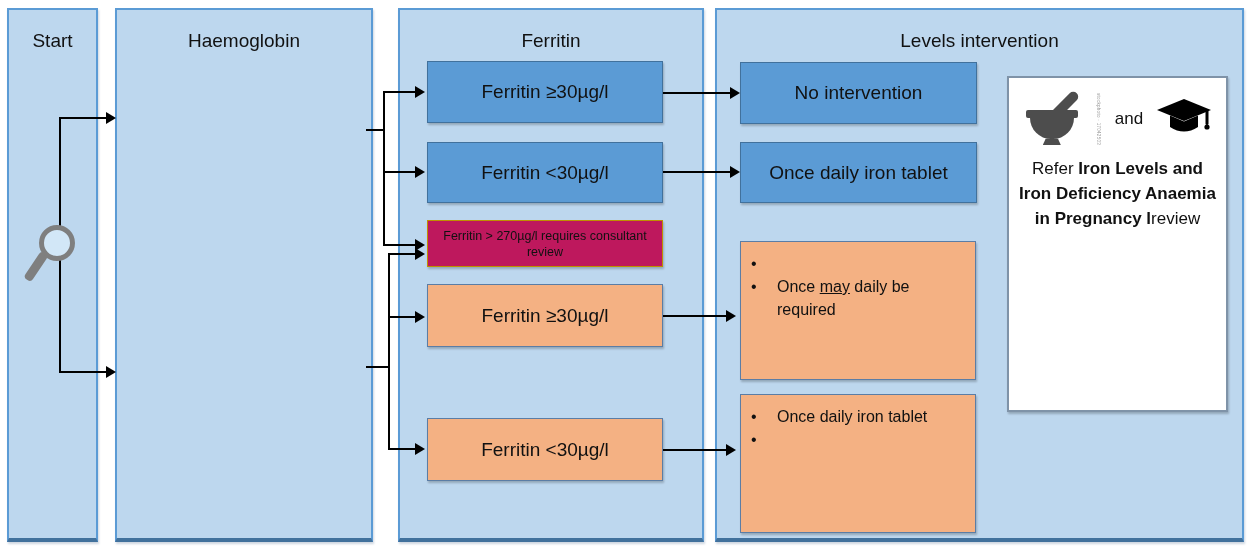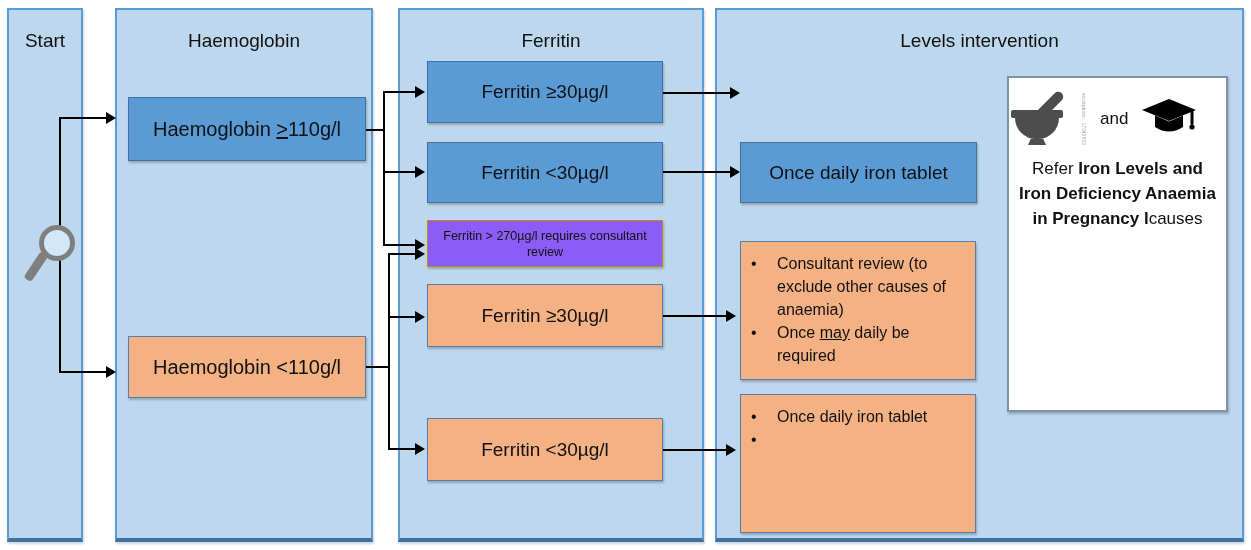--- a/index.html
+++ b/index.html
@@ -12,21 +12,21 @@
            border:2px solid #5B9BD5; border-bottom:4px solid #41719C;
            box-shadow:1px 2px 2px rgba(60,90,130,0.25); }
   .panel-title { position:absolute; top:20px; left:0; right:0; text-align:center;
                  font-size:19px; color:#111; }
 
   
   .node { position:absolute; display:flex; align-items:center; justify-content:center;
           text-align:center; box-shadow:1px 2px 2px rgba(0,0,0,0.22); }
   .blue   { background:#5B9BD5; border:1.5px solid #41719C; font-size:19px; }
   .orange { background:#F4B183; border:1.5px solid #5B7DA5; font-size:19px; }
-  .yellow { background:#8b5cf6; border:1.5px solid #BF8F00; font-size:12.5px; line-height:16px; }
+  .yellow { background:#be185d; border:1.5px solid #BF8F00; font-size:12.5px; line-height:16px; }
   .white  { background:#FFFFFF; border:2px solid #7F93A8; }
   .red    { background:#FF0000; border:2.5px solid #000; font-size:14.5px; line-height:20px; }
 
   .bullets { display:block; padding:10px 8px 6px 10px; font-size:16px; line-height:23px;
              text-align:left; }
   .bullet-row { display:flex; }
   .bullet-mark { width:26px; flex:0 0 26px; }
   .useg { text-decoration:underline; }
   .bseg { font-weight:bold; }
 
@@ -36,42 +36,42 @@
         border-bottom:6px solid transparent; border-left:10px solid #000; }
 
   
   .mag-circle { position:absolute; left:39px; top:225px; width:36px; height:36px;
                 border:5px solid #7F7F7F; border-radius:50%; background:#D2E7F7; }
   .mag-handle { position:absolute; left:20px; top:262px; width:32px; height:9px;
                 background:#7F7F7F; border-radius:4px; transform:rotate(124deg); }
 
   
   .presc-text { padding:14px 10px 0 10px; font-size:17px; line-height:25px; text-align:center; }
-  .icon-row { display:flex; align-items:center; gap:14px; margin-top:10px; height:62px; }
+  .icon-row { display:flex; align-items:center; justify-content:center; gap:14px; margin-top:10px; height:62px; }
   .and-label { font-size:17px; }
   .watermark { font-size:4.5px; color:#9a9a9a; writing-mode:vertical-rl; letter-spacing:0.3px; }
   .leaflet-text { padding:6px 6px 0 6px; font-size:17px; line-height:25px; text-align:center; }
 
   
   .mortar { position:relative; width:58px; height:56px; }
   .mortar .pestle { position:absolute; right:0px; top:10px; width:36px; height:10px;
                     border-radius:5px; background:#4d4d4d; transform:rotate(-45deg); }
   .mortar .rim  { position:absolute; left:2px; top:19px; width:52px; height:8px;
                   background:#4d4d4d; border-radius:2px; }
   .mortar .bowl { position:absolute; left:6px; top:27px; width:44px; height:21px;
                   background:#4d4d4d; border-radius:0 0 22px 22px; }
   .mortar .foot { position:absolute; left:19px; top:48px; width:18px; height:6px;
                   background:#4d4d4d; clip-path:polygon(15% 0,85% 0,100% 100%,0 100%); }
 </style>
 </head>
 <body>
 
 <div id="stage">
 
-  <div class="panel" style="left:7px;  width:76px;">
+  <div class="panel" style="left:7px;  width:91px;">
     <div class="panel-title">Start</div>
   </div>
   <div class="panel" style="left:115px; width:258px;">
     <div class="panel-title">Haemoglobin</div>
   </div>
   <div class="panel" style="left:398px; width:306px;text-decoration:underline;">
     <div class="panel-title">Ferritin</div>
   </div>
   <div class="panel" style="left:715px; width:529px;">
     <div class="panel-title">Levels intervention</div>
@@ -106,51 +106,47 @@
 
   <div class="line" style="left:663px; top:92px; width:68px; height:2px;"></div>
   <div class="ah" style="left:730px; top:87px;"></div>
   <div class="line" style="left:663px; top:171px; width:68px; height:2px;"></div>
   <div class="ah" style="left:730px; top:166px;"></div>
   <div class="line" style="left:663px; top:315px; width:64px; height:2px;"></div>
   <div class="ah" style="left:726px; top:310px;"></div>
   <div class="line" style="left:663px; top:449px; width:64px; height:2px;"></div>
   <div class="ah" style="left:726px; top:444px;"></div>
 
-  <div class="node blue" style="left:128px; top:97px; width:238px; height:64px; font-size:20px;">
-    <span><span>Haemoglobin </span><span class="useg">&gt;</span><span>110g/l</span></span>
-  </div>
-  <div class="node orange" style="left:128px; top:336px; width:238px; height:62px; font-size:20px;">
-    <span>Haemoglobin &lt;110g/l</span>
-  </div>
 
   <div class="node blue" style="left:427px; top:61px; width:236px; height:62px;">
     <span>Ferritin ≥30µg/l</span>
   </div>
   <div class="node blue" style="left:427px; top:142px; width:236px; height:61px;">
     <span>Ferritin &lt;30µg/l</span>
   </div>
   <div class="node yellow" style="left:427px; top:220px; width:236px; height:47px; padding:4px 14px;">
     <span>Ferritin &gt; 270µg/l requires consultant review</span>
   </div>
   <div class="node orange" style="left:427px; top:284px; width:236px; height:63px;">
     <span>Ferritin ≥30µg/l</span>
   </div>
   <div class="node orange" style="left:427px; top:418px; width:236px; height:63px;">
     <span>Ferritin &lt;30µg/l</span>
   </div>
 
+  <div class="node blue" style="left:740px; top:62px; width:237px; height:62px;">
+    <span>No intervention</span>
+  </div>
   <div class="node blue" style="left:740px; top:142px; width:237px; height:61px;">
     <span>Once daily iron tablet</span>
   </div>
 
   <div class="node orange bullets" style="left:740px; top:241px; width:236px; height:139px;">
     <div class="bullet-row">
       <span class="bullet-mark">•</span>
-      <span>Consultant review (to exclude other causes of anaemia)</span>
     </div>
     <div class="bullet-row">
       <span class="bullet-mark">•</span>
       <span><span>Once </span><span class="useg">may</span><span> daily be required</span></span>
     </div>
   </div>
 
   <div class="node orange bullets" style="left:740px; top:394px; width:236px; height:139px;">
     <div class="bullet-row">
       <span class="bullet-mark">•</span>
@@ -171,17 +167,17 @@
       </div>
       <span class="watermark">stockphoto · 17042503</span>
       <span class="and-label">and</span>
       <svg width="54" height="42" viewBox="0 0 54 42">
         <polygon points="27,1 54,12 27,23 0,12" fill="#000"></polygon>
         <path d="M13,17.5 L13,29 Q27,38 41,29 L41,17.5 L27,23.5 Z" fill="#000"></path>
         <rect x="48.5" y="12" width="3" height="15" rx="1.5" fill="#000"></rect>
         <circle cx="50" cy="29" r="2.6" fill="#000"></circle>
       </svg>
     </div>
-    <div class="leaflet-text"><span>Refer </span><span class="bseg">Iron Levels and Iron Deficiency Anaemia in Pregnancy l</span><span>causes</span></div>
+    <div class="leaflet-text"><span>Refer </span><span class="bseg">Iron Levels and Iron Deficiency Anaemia in Pregnancy l</span><span>review</span></div>
   </div>
 
 
 </div>
 
 </body></html>

